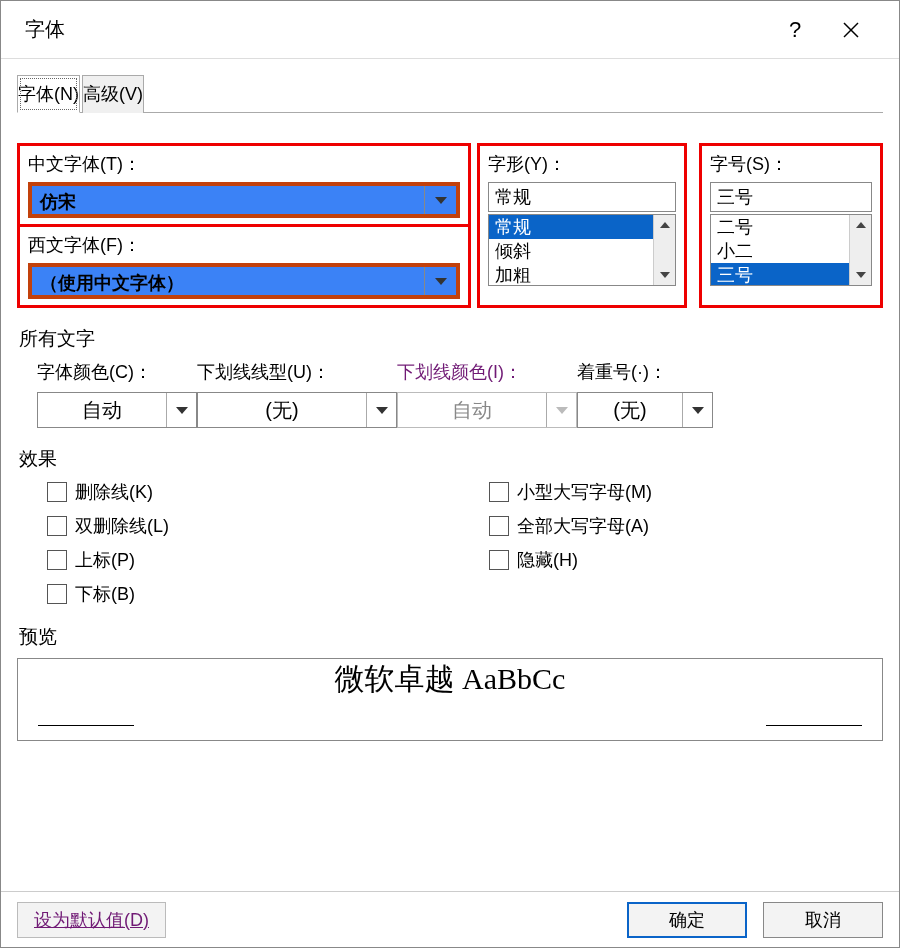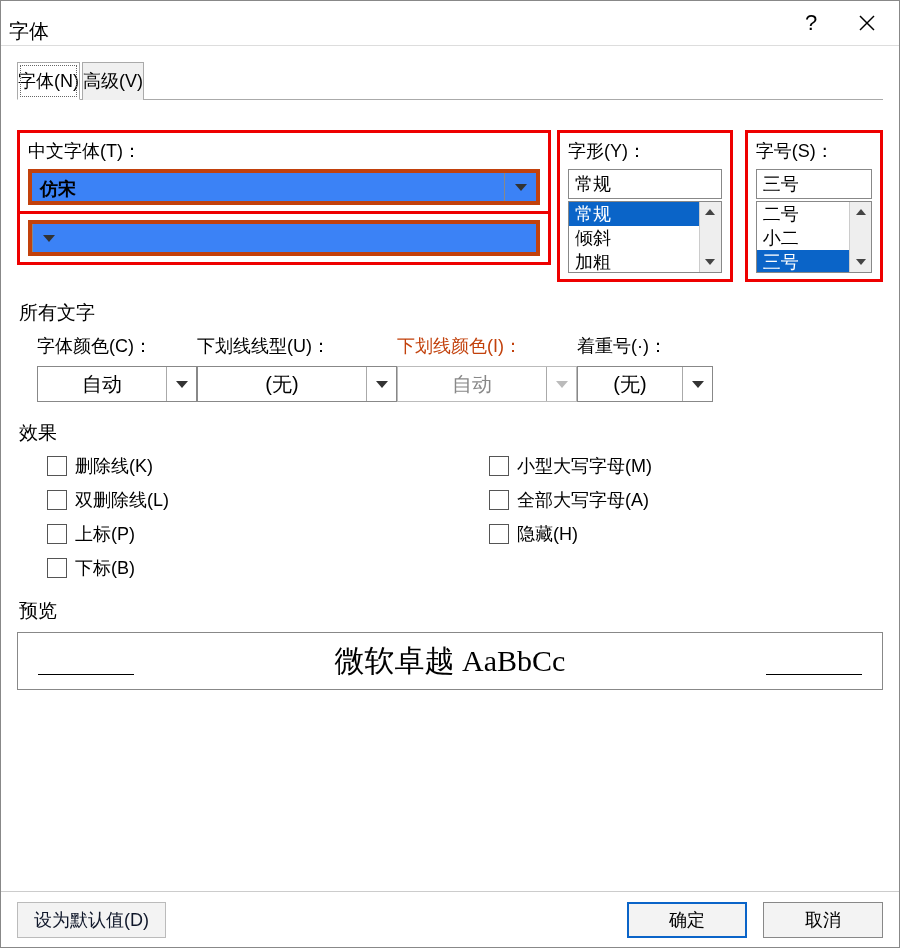--- a/index.html
+++ b/index.html
@@ -12,24 +12,24 @@
   overflow: hidden;
 }
 .dialog {
   width: 900px;
   height: 948px;
   border: 1px solid #888;
   background: #fff;
   position: relative;
 }
 .titlebar {
-  height: 45px;
+  height: 58px;
   display: flex;
-  align-items: flex-end;
-  padding: 0 4px;
+  align-items: center;
+  padding: 0 20px;
   border-bottom: 1px solid #ddd;
 }
 .titlebar .title { flex: 1; font-size: 20px; padding-left: 4px; }
 .titlebar .tbtn {
   width: 56px; height: 44px;
   display: flex; align-items: center; justify-content: center;
   font-size: 22px; cursor: default;
 }
 .content { padding: 16px 16px 0 16px; }
 .tabs {
@@ -48,23 +48,23 @@
   cursor: default;
 }
 .tab.active {
   background: #fff;
   border-bottom: 1px solid #fff;
   outline: 1px dotted #666;
   outline-offset: -4px;
 }
 .row { display: flex; gap: 6px; }
 .red-box { border: 3px solid #e00; padding: 6px 8px; }
-.font-left { width: 534px; }
+.font-left { width: 454px; }
 .font-mid { width: 210px; }
-.font-right { width: 164px; margin-left: 6px;}
+.font-right { width: 184px; margin-left: 6px;}
 .lbl { font-size: 18px; margin-bottom: 6px; display: block; }
 .combo {
   display: flex; border: 4px solid #c2410c; height: 36px;
   background: #3b82f6;
   font-weight: bold;
 }
 .combo .val { flex: 1; padding: 4px 8px; font-size: 18px; }
 .combo .arrow {
   width: 32px; border-left: 1px solid #888;
   display: flex; align-items: center; justify-content: center;
@@ -96,41 +96,41 @@
   border-right: 5px solid transparent;
   border-bottom: 6px solid #444;
 }
 .chev-up.flip { transform: rotate(180deg); }
 .section-label { font-size: 19px; margin: 18px 0 8px 2px; }
 .text-row {
   display: flex; padding-left: 20px;
 }
 .tcol { display: flex; flex-direction: column; align-items: flex-start; }
 .tcol .lbl2 { font-size: 18px; margin-bottom: 8px; }
-.tcol.disabled .lbl2 { color: #c2410c; }
+.tcol.disabled .lbl2 { color: #701a75; }
 .dcombo {
   display: flex; border: 1px solid #888; height: 36px; background: #fff;
 }
 .dcombo.disabled { color: #888; border-color: #bbb; }
 .dcombo .val { flex: 1; padding: 4px 8px; font-size: 20px; text-align: center; }
 .dcombo .arrow {
   width: 30px; border-left: 1px solid #aaa;
   display: flex; align-items: center; justify-content: center;
 }
 .effects { margin-top: 16px; }
 .eff-cols { display: flex; padding-left: 30px; gap: 320px; }
 .eff-col { display: flex; flex-direction: column; gap: 10px; }
 .ck { display: flex; align-items: center; gap: 8px; font-size: 18px; }
 .ckbox {
   width: 20px; height: 20px; border: 1px solid #555; background: #fff;
   display: inline-block;
 }
 .preview-box {
-  border: 1px solid #888; height: 58px; margin-top: 8px;
-  display: flex; align-items: center; justify-content: center;
+  border: 1px solid #888; height: 83px; margin-top: 8px;
+  display: flex; justify-content: center;
   font-family: "FangSong","仿宋",serif;
   font-size: 30px;
   position: relative;
 }
 .preview-box .uline {
   position: absolute; bottom: 14px; height: 1px; width: 96px;
   background: #000;
 }
 .preview-box .uline.l { left: 20px; }
 .preview-box .uline.r { right: 20px; }
@@ -139,21 +139,21 @@
   height: 56px; border-top: 1px solid #ccc;
   display: flex; align-items: center; padding: 0 16px;
 }
 .footer .spacer { flex: 1; }
 .btn {
   min-width: 120px; height: 36px; border: 1px solid #888;
   background: #f3f3f3; font-size: 18px; padding: 4px 16px;
   display: inline-flex; align-items: center; justify-content: center;
   margin-left: 16px; cursor: default;
 }
-.btn.disabled { color: #0f172a; border-color: #bbb; }
+.btn.disabled { color: #701a75; border-color: #bbb; text-decoration: underline; }
 .btn.primary { border: 2px solid #0a64c8; }
 </style>
 </head>
 <body>
 
 <div class="dialog">
   <div class="titlebar">
     <div class="title">字体</div>
     <div class="tbtn">?</div>
     <div class="tbtn">
@@ -175,21 +175,23 @@
         <div class="red-box font-left">
           <span class="lbl">中文字体(T)：</span>
           <div class="combo">
             <div class="val">仿宋</div>
             <div class="arrow">
                 <div class="chev-down"></div>
               </div>
           </div>
         </div>
         <div class="red-box font-left" style="margin-top:-3px;">
+          <span class="lbl">西文字体(F)：</span>
           <div class="combo">
+            <div class="val">（使用中文字体）</div>
             <div class="arrow">
                 <div class="chev-down"></div>
               </div>
           </div>
         </div>
       </div>
 
       <div class="red-box font-mid">
         <span class="lbl">字形(Y)：</span>
         <div style="border:1px solid #888;height:30px;padding:2px 6px;font-size:18px;margin-bottom:2px;">常规</div>

